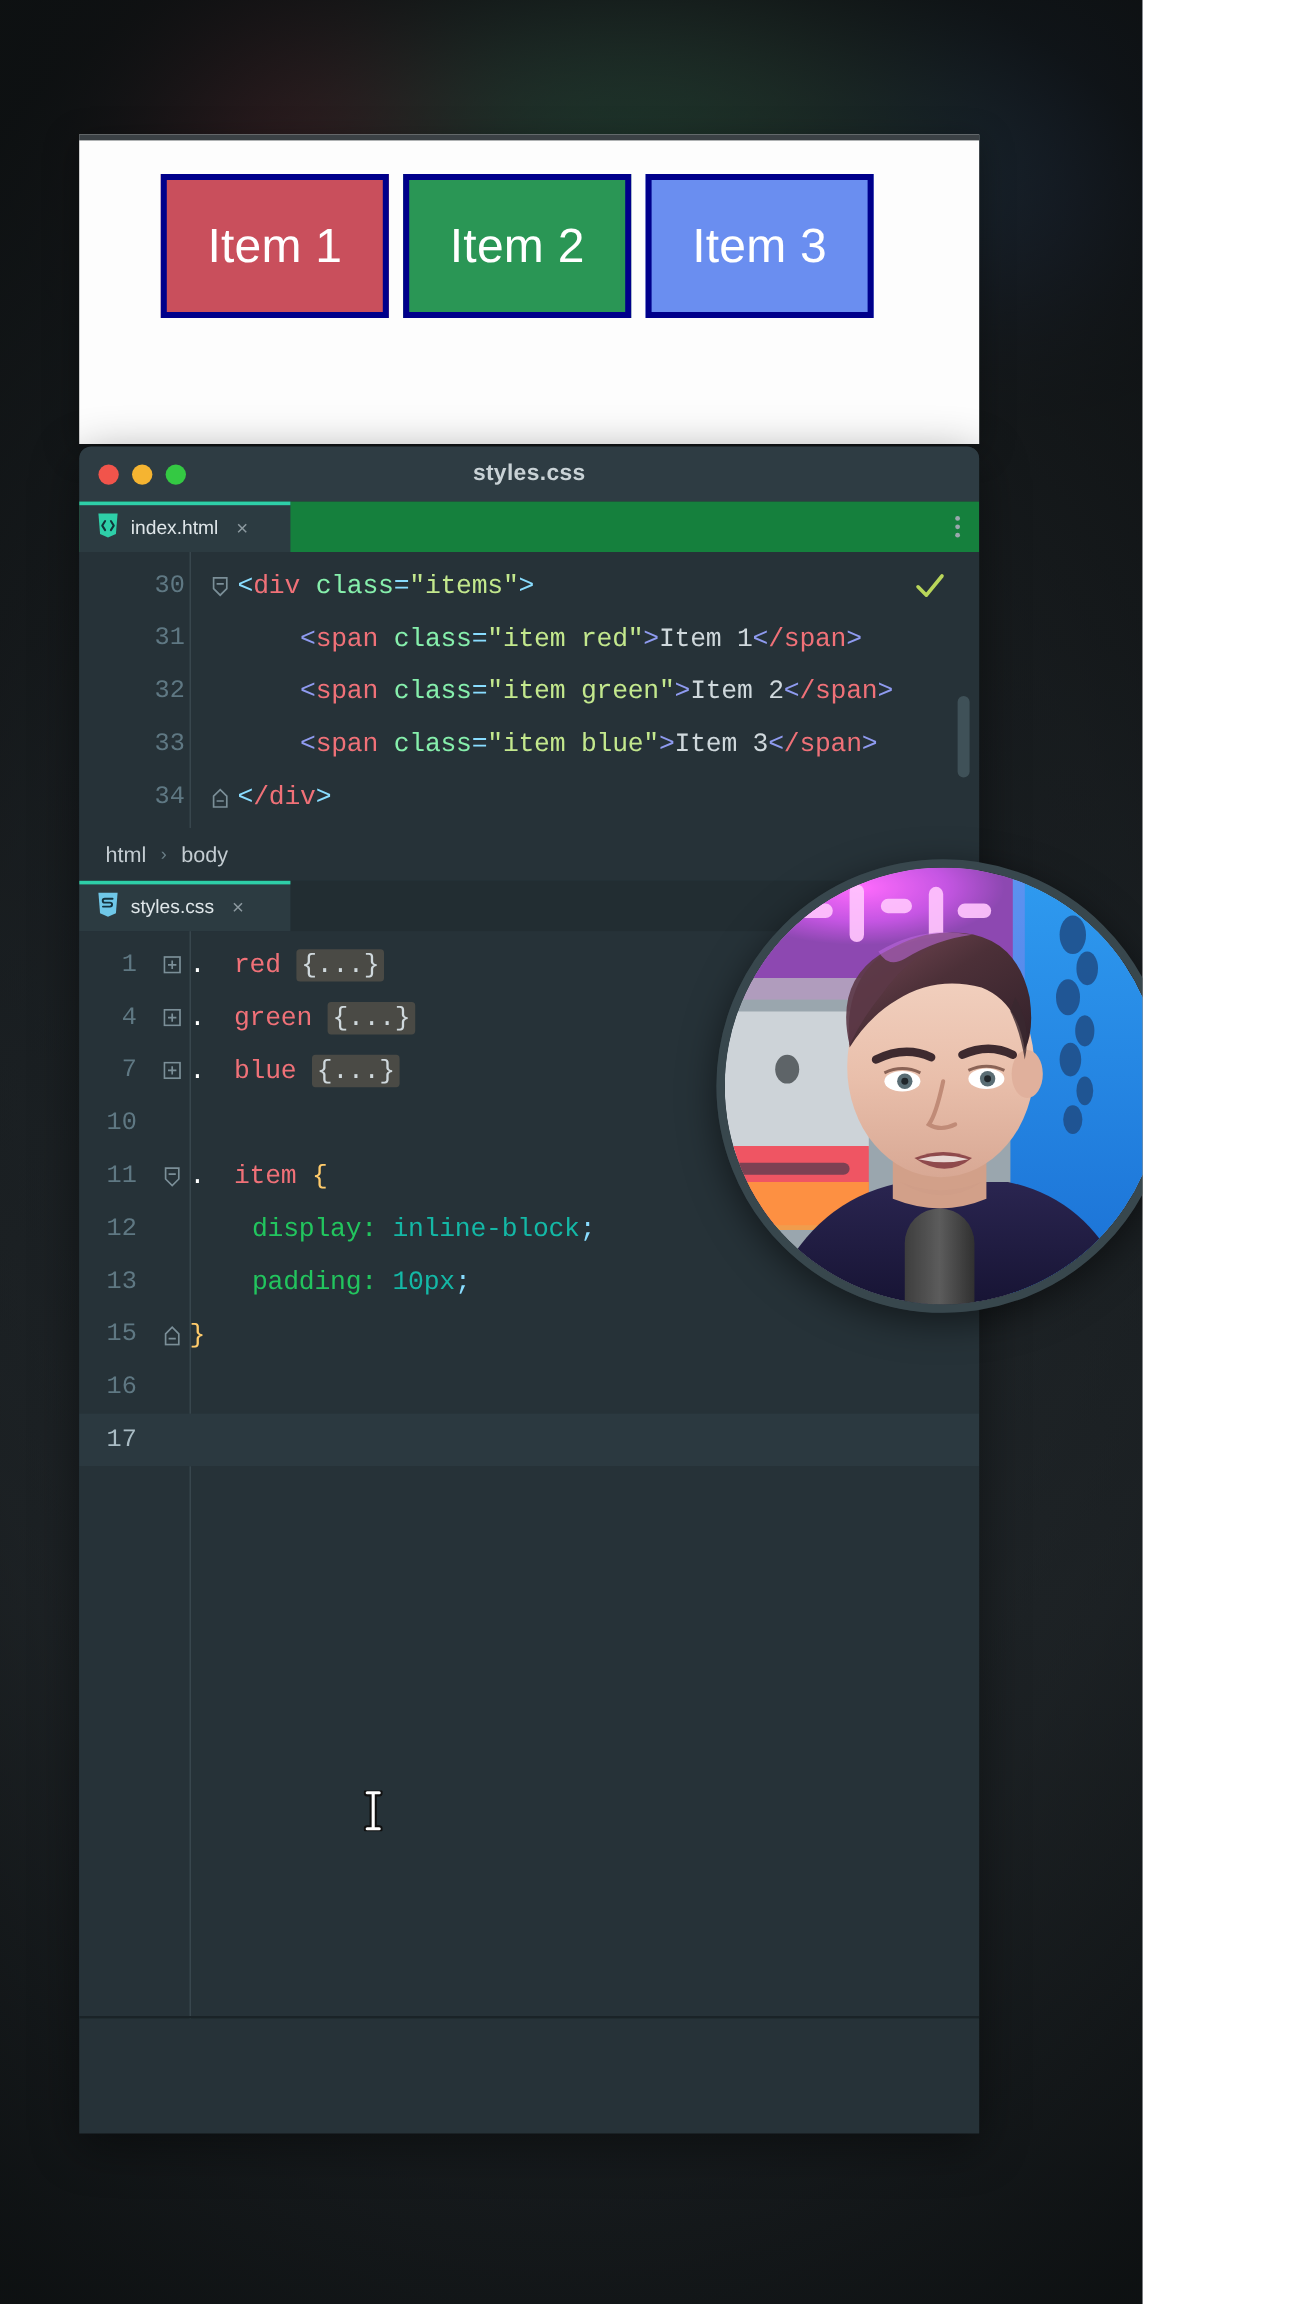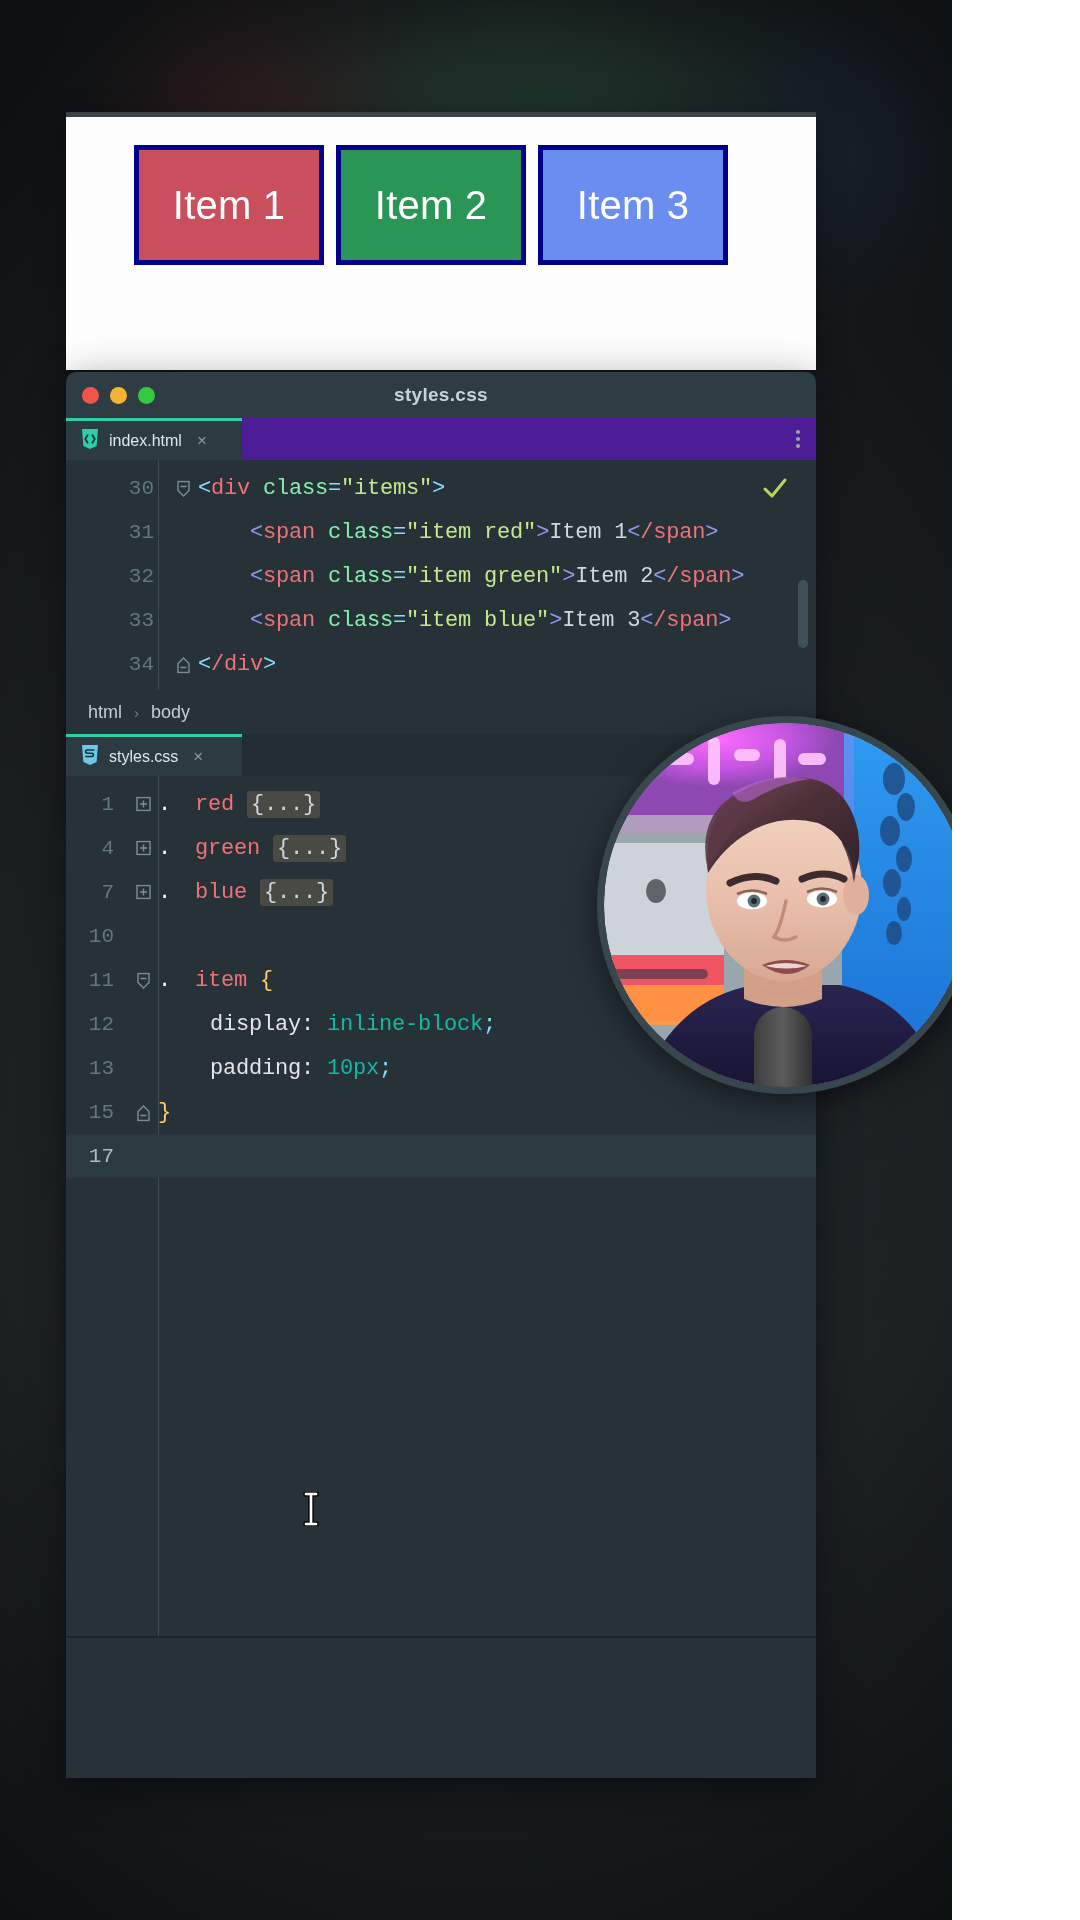--- a/index.html
+++ b/index.html
@@ -103,21 +103,21 @@
     color: #c9d2d6;
     font-size: 19px;
     font-weight: bold;
     font-family: "Liberation Sans", sans-serif;
     letter-spacing: .3px;
   }
 
   
   .tabstrip {
     height: 42px;
-    background: #4c1d95;
+    background: #15803d;
     display: flex;
     align-items: stretch;
     position: relative;
   }
   .tab {
     display: flex;
     align-items: center;
     gap: 9px;
     padding: 0 14px 0 14px;
     background: #2c3b41;
@@ -193,21 +193,21 @@
   .t-attr   { color: #86efac; }
   .t-str    { color: #c3e88d; }
   .t-text   { color: #cfd8dc; }
   .t-eq     { color: #89ddff; }
   .t-gt     { color: #8f9bf0; }
 
   
   .c-sel    { color: #f07178; margin-left: 24px; }
   .c-dot    { color: #ffffff; }
   .c-brace  { color: #ffcb6b; }
-  .c-prop   { color: #e5e5e5; }
+  .c-prop   { color: #22c55e; }
   .c-val    { color: #14b8a6; text-align: right; }
   .c-semi   { color: #89ddff; }
   .c-fold   {
     color: #cfd8dc;
     background: #4a4a45;
     border-radius: 3px;
     padding: 1px 4px;
   }
 
   
@@ -474,20 +474,25 @@
             <div class="lineno">15</div>
             <div class="gutterpad">
               <span class="fold">
                 <svg width="15" height="17" viewBox="0 0 15 17">
                   <path d="M2 16 H13 V7 L7.5 1.5 L2 7 Z" fill="none" stroke="#7b8f98" stroke-width="1.4"></path>
                   <path d="M4.5 11 H10.5" stroke="#7b8f98" stroke-width="1.4"></path>
                 </svg>
               </span>
             </div>
             <div class="codetext"><span class="c-brace">}</span></div>
+          </div>
+          <div class="code-row">
+            <div class="lineno">16</div>
+            <div class="gutterpad"></div>
+            <div class="codetext"></div>
           </div>
           <div class="code-row active">
             <div class="lineno">17</div>
             <div class="gutterpad"></div>
             <div class="codetext"></div>
           </div>
         </div>
       <div id="empty-body">
         <div class="indent-guide" style="left:92px;"></div>
         <div id="editor-bottom-line"></div>

